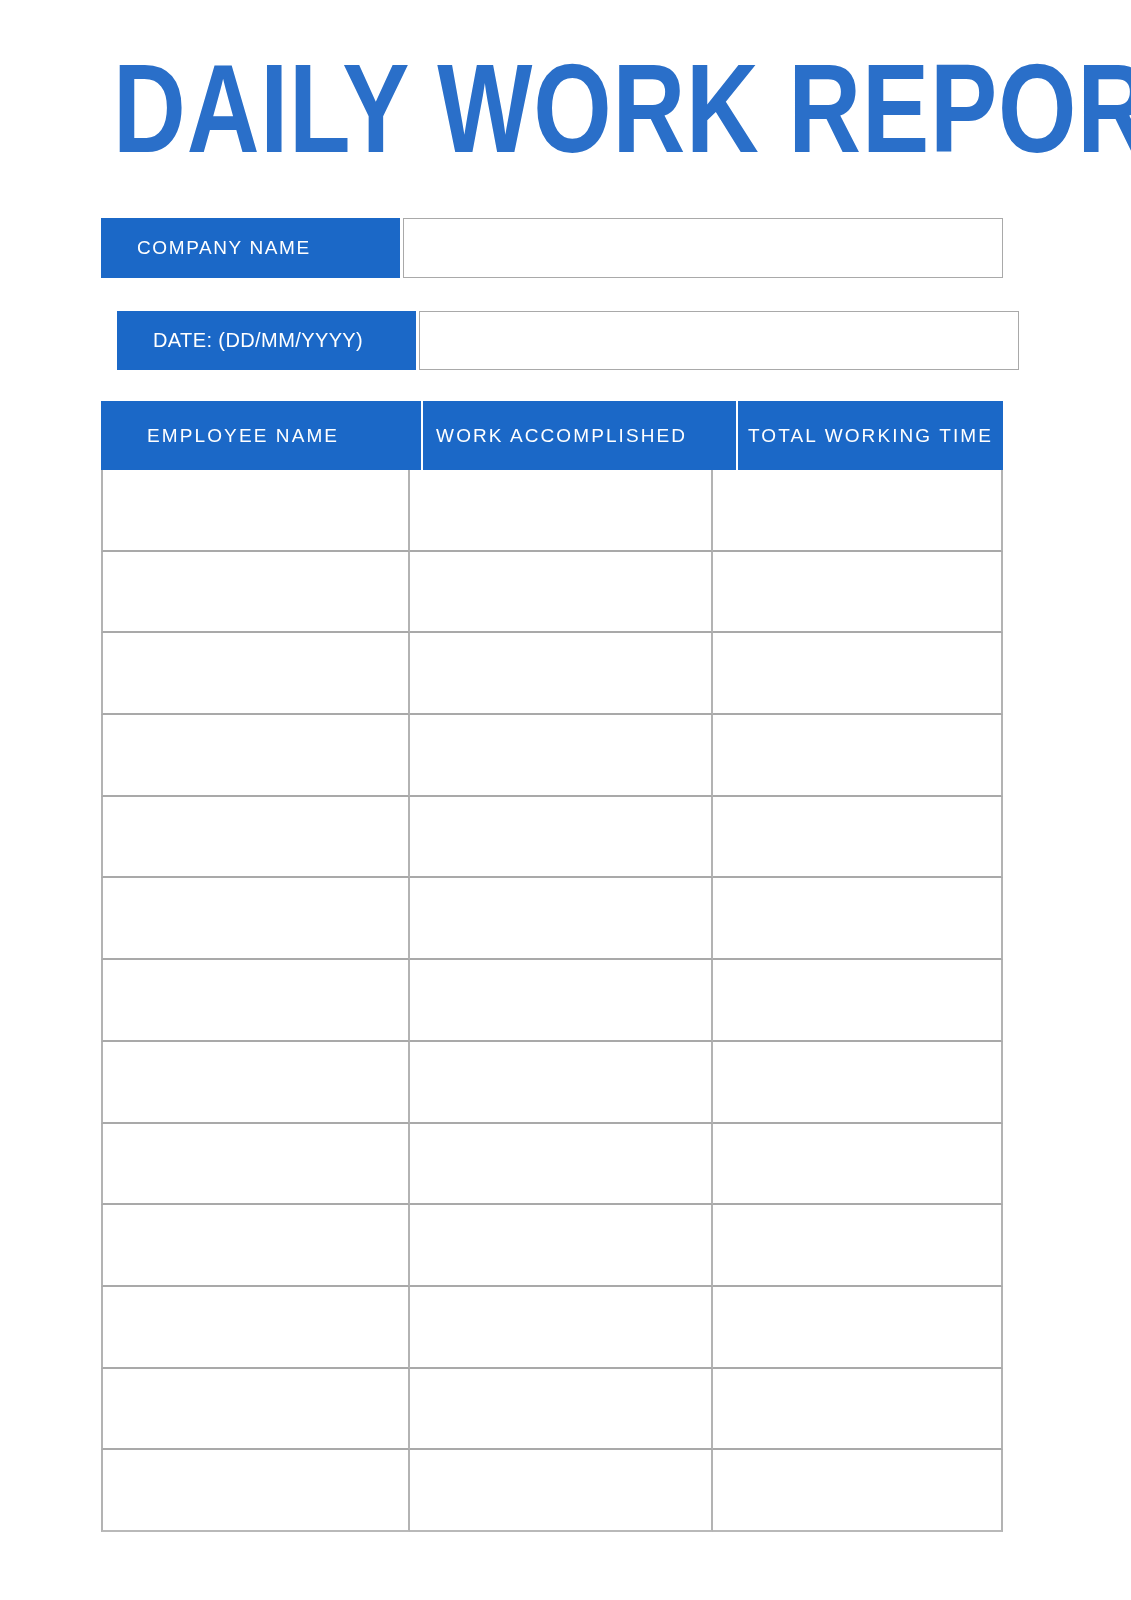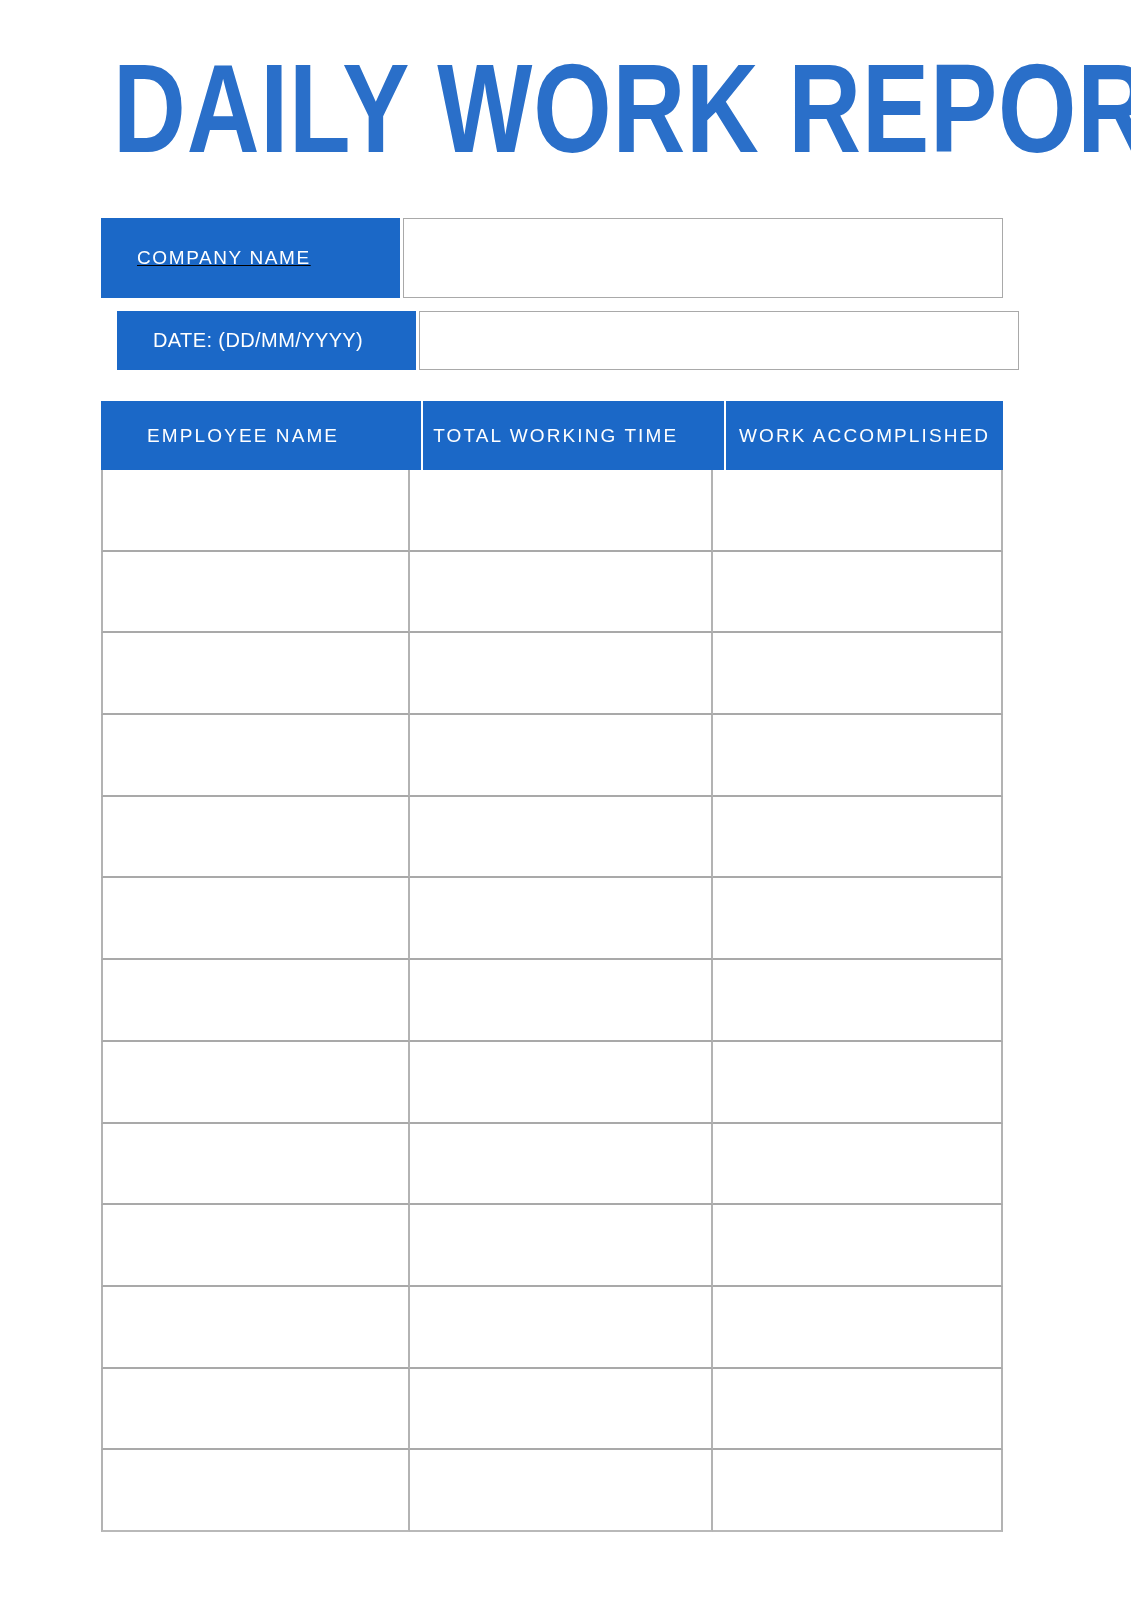--- a/index.html
+++ b/index.html
@@ -44,21 +44,21 @@
   }
 
   
   .meta-row {
     position: absolute;
     left: 101px;
     width: 902px;
     display: flex;
     align-items: stretch;
   }
-  .meta-row.company { top: 218px; height: 80px; text-decoration: underline; }
+  .meta-row.company { top: 218px; height: 60px; }
   .meta-row.date    { top: 311px; height: 59px; padding-left: 16px; }
 
   .meta-label {
     width: 299px;
     box-sizing: border-box;
     background: #1b68c7;
     color: #ffffff;
     display: flex;
     align-items: center;
     padding-left: 36px;
@@ -150,22 +150,22 @@
   <div class="meta-row date">
     <div class="meta-label">DATE: (DD/MM/YYYY)</div>
     <div class="meta-gap"></div>
     <div class="meta-input"></div>
   </div>
 
   <div class="table">
 
     <div class="thead">
       <div class="th c0">EMPLOYEE NAME</div>
+      <div class="th c1">WORK ACCOMPLISHED</div>
       <div class="th c2">TOTAL WORKING TIME</div>
-      <div class="th c1">WORK ACCOMPLISHED</div>
     </div>
 
     <div class="tbody" id="tbody">
         <div class="tr">
           <div class="td c0"></div>
           <div class="td c1"></div>
           <div class="td c2"></div>
         </div>
         <div class="tr">
           <div class="td c0"></div>

